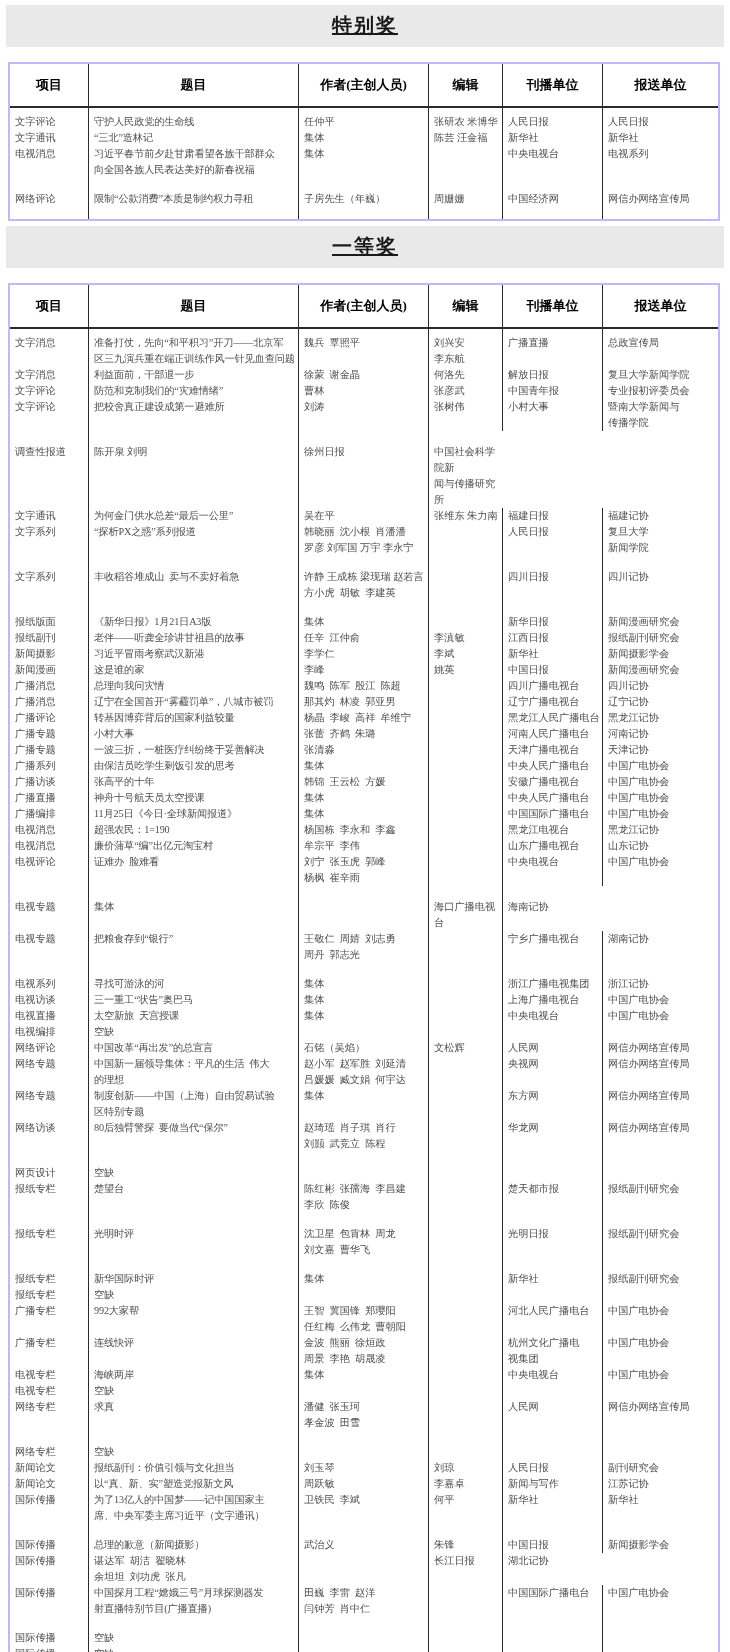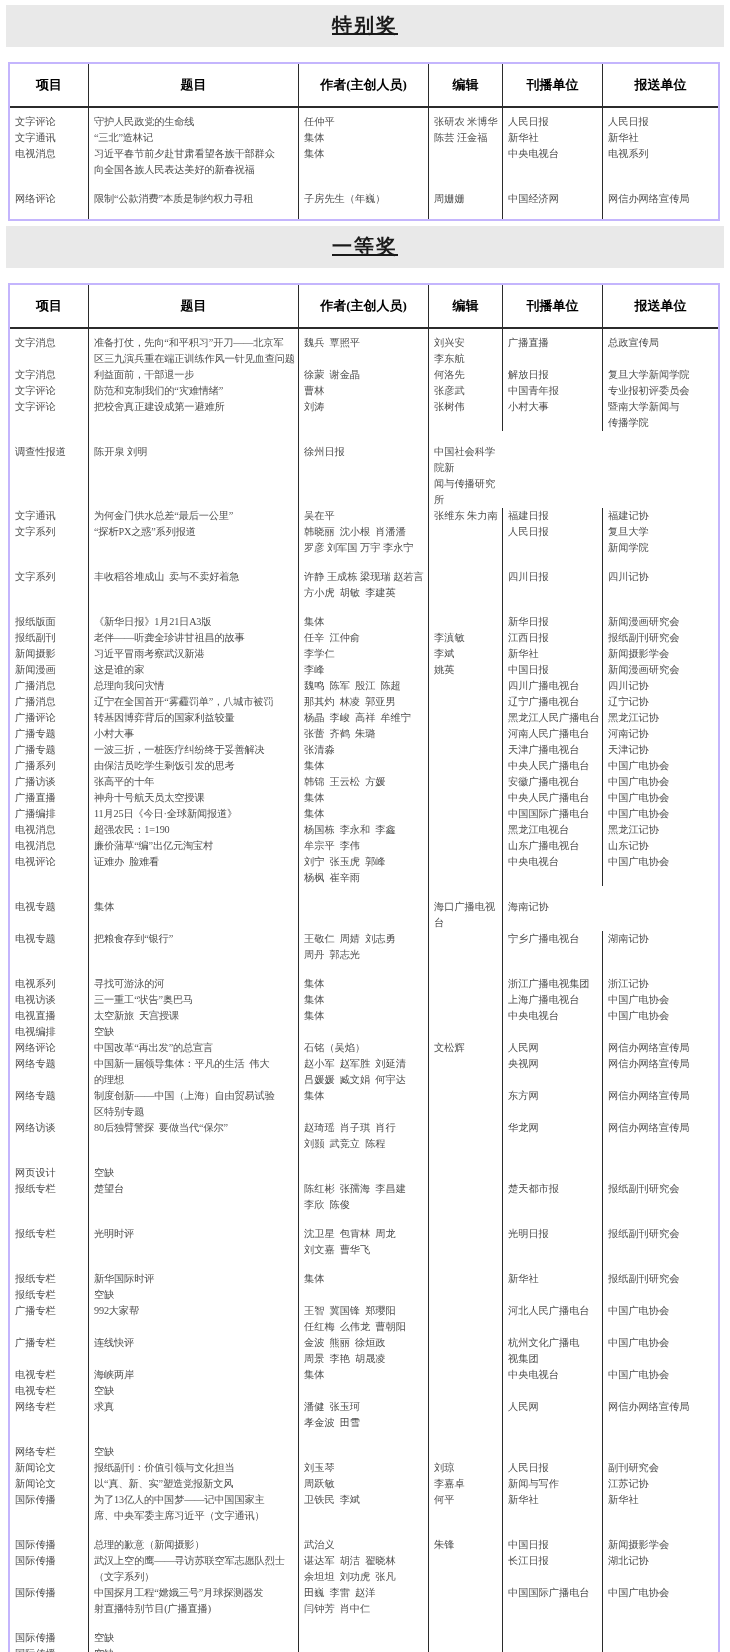--- a/index.html
+++ b/index.html
@@ -533,22 +533,20 @@
       <div class="trow gap">
         <div class="tcell col0">国际传播</div>
         <div class="tcell col1">总理的歉意（新闻摄影）</div>
         <div class="tcell col2">武治义</div>
         <div class="tcell col3">朱锋</div>
         <div class="tcell col4">中国日报</div>
         <div class="tcell col5">新闻摄影学会</div>
       </div>
       <div class="trow">
         <div class="tcell col0">国际传播</div>
-        <div class="tcell col1">武汉上空的鹰——寻访苏联空军志愿队烈士
-（文字系列）</div>
         <div class="tcell col2">谌达军  胡洁  翟晓林
 余坦坦  刘功虎  张凡</div>
         <div class="tcell col3"></div>
         <div class="tcell col4">长江日报</div>
         <div class="tcell col5">湖北记协</div>
       </div>
       <div class="trow">
         <div class="tcell col0">国际传播</div>
         <div class="tcell col1">中国探月工程“嫦娥三号”月球探测器发
 射直播特别节目(广播直播)</div>

